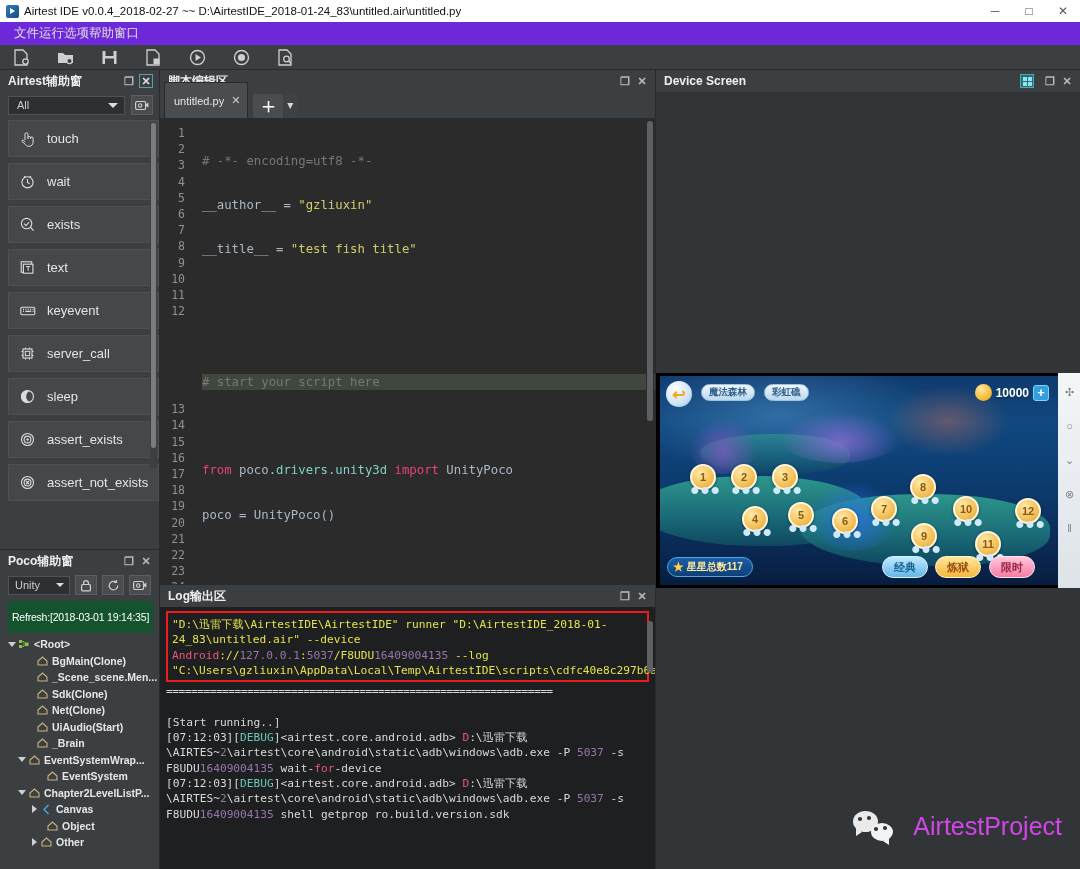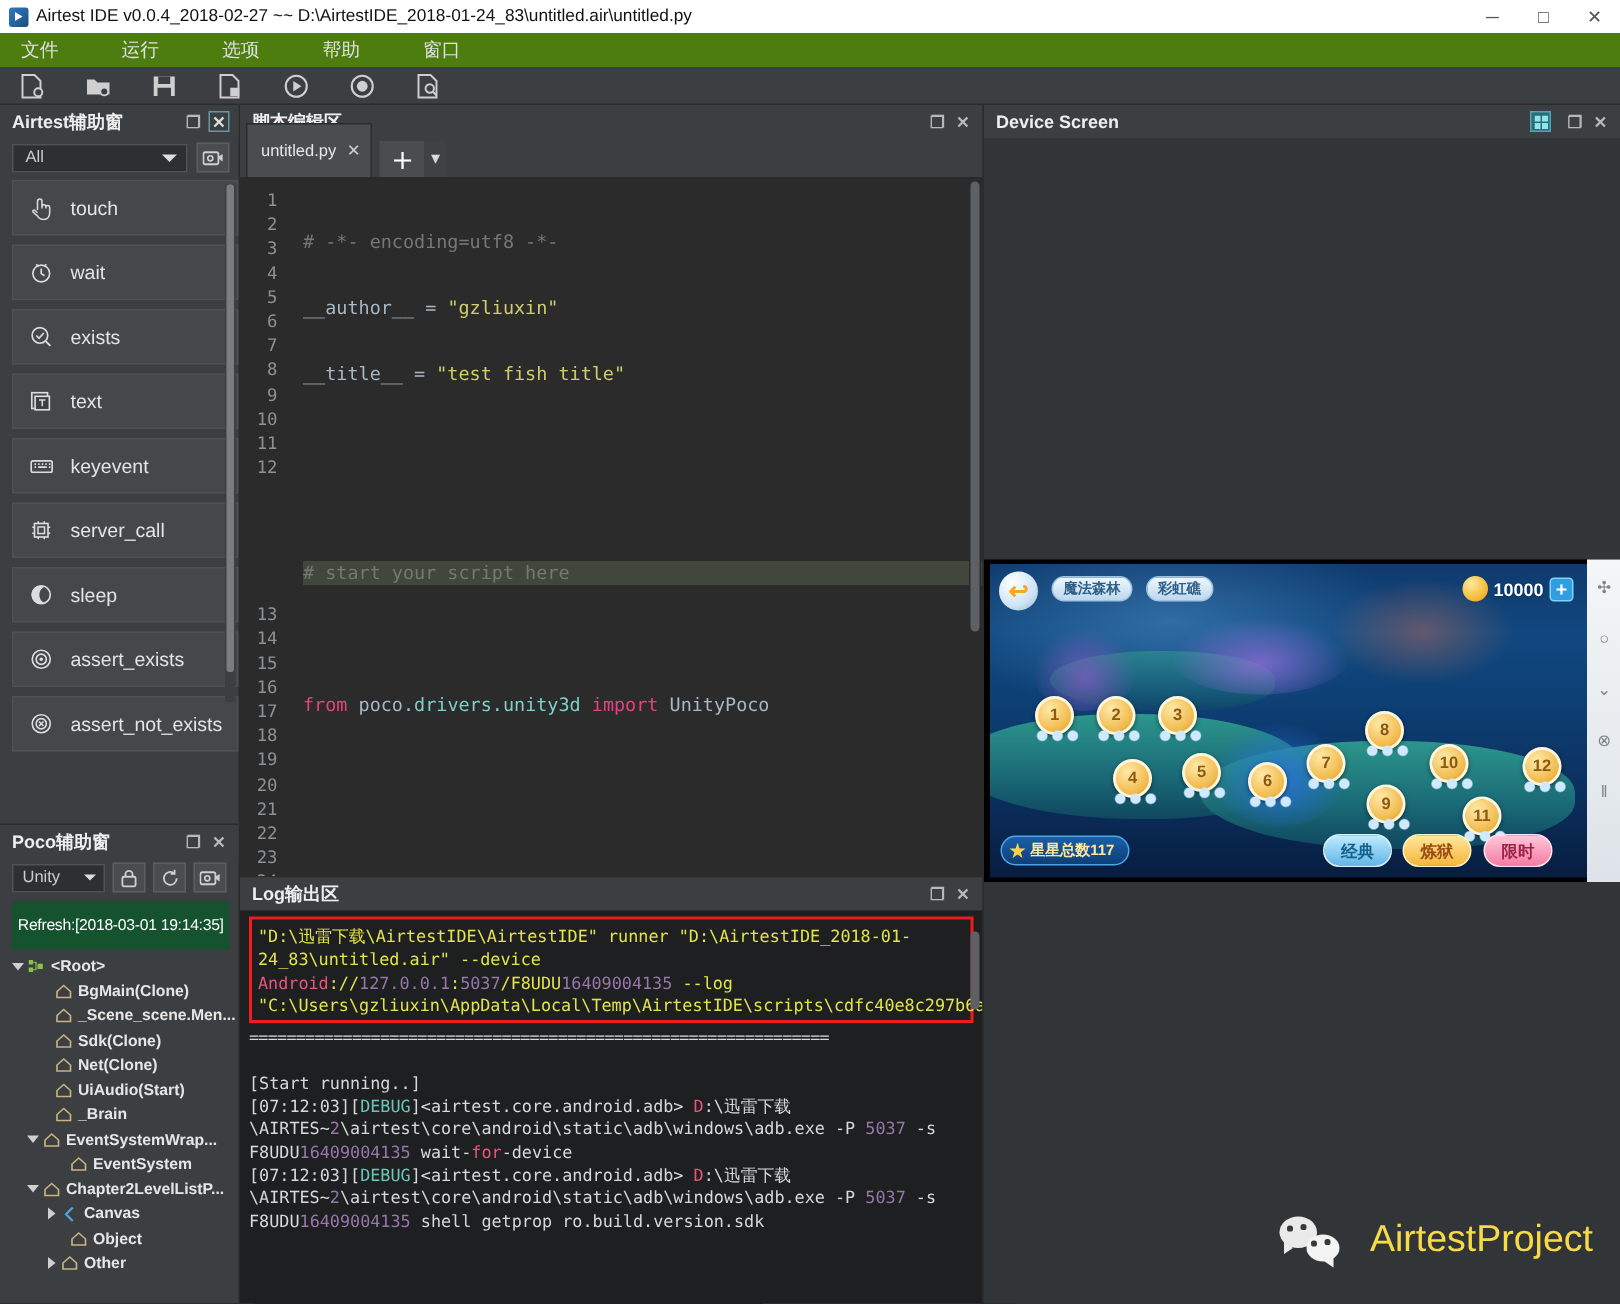--- a/index.html
+++ b/index.html
@@ -27,22 +27,22 @@
     border-left:5px solid #fff; border-top:3px solid transparent; border-bottom:3px solid transparent;
   }
   .win-ctrls { position:absolute; right:0; top:0; height:22px; display:flex; }
   .win-ctrls div {
     width: 34px; height: 22px; display:flex; align-items:center; justify-content:center;
     color:#555; font-size: 12px;
   }
 
   
   .menubar {
-    height: 23px; background: #4d7c0f; display:flex; align-items:center;
-    padding-left: 14px; gap: 42px; font-size: 12.5px; color: #e0e0e0;
+    height: 23px; background: #6d28d9; display:flex; align-items:center;
+    padding-left: 14px; font-size: 12.5px; color: #e0e0e0;
   }
   .menubar span { cursor: default; }
 
   
   .toolbar {
     height: 25px; background: #3c3f41; display:flex; align-items:center;
     padding-left: 12px; gap: 26px; border-bottom: 1px solid #2b2b2b;
   }
   .tbtn { width: 18px; height: 18px; display:flex; align-items:center; justify-content:center; }
   .tbtn svg { display:block; }
@@ -231,21 +231,21 @@
   .dev-sidebar {
     position:absolute; right:0; top:0; width:23px; height:100%;
     background:linear-gradient(180deg,#f4f6f8,#dde3e8);
     display:flex; flex-direction:column; align-items:center; padding-top:14px; gap:23px;
   }
   .dev-sidebar .sbtn { color:#7b848b; font-size:11px; line-height:1; }
 
   
   .watermark {
     position:absolute; right:18px; bottom:28px; display:flex; align-items:center; gap:20px;
-    color:#fde047; font-size:25px; opacity:.97; pointer-events:none;
+    color:#d946ef; font-size:25px; opacity:.97; pointer-events:none;
   }
   .wx { position:relative; width:40px; height:30px; flex:none; }
   .wx .b1 { position:absolute; left:0; top:0; width:25px; height:21px; background:#f0f0f0; border-radius:50%; }
   .wx .b1:after { content:""; position:absolute; left:3px; bottom:-4px; border-left:6px solid #f0f0f0;
                   border-top:5px solid transparent; border-bottom:4px solid transparent; }
   .wx .b2 { position:absolute; right:0; bottom:0; width:22px; height:18px; background:#fafafa; border-radius:50%; }
   .wx .b2:after { content:""; position:absolute; right:4px; bottom:-4px; border-right:6px solid #fafafa;
                   border-top:5px solid transparent; border-bottom:4px solid transparent; }
   .wx .d { position:absolute; width:3.5px; height:3.5px; background:#3a3a3a; border-radius:50%; }
 </style>
@@ -652,20 +652,21 @@
 
       <div class="code">
         <div class="ln"><span class="cmt">#</span><span class="cmt"> -*- encoding=utf8 -*-</span></div>
         <div class="ln"><span class="def">__author__ = </span><span class="str">"gzliuxin"</span></div>
         <div class="ln"><span class="def">__title__ = </span><span class="str">"test fish title"</span></div>
         <div class="ln">&nbsp;</div>
         <div class="ln">&nbsp;</div>
         <div class="ln hl"><span class="cmt"># start your script here</span></div>
         <div class="ln">&nbsp;</div>
         <div class="ln"><span class="kw2">from</span><span class="def"> poco</span><span class="fn">.drivers.unity3d</span><span class="def"> </span><span class="kw2">import</span><span class="def"> UnityPoco</span></div>
+        <div class="ln"><span class="def">poco = UnityPoco()</span></div>
         <div class="ln">&nbsp;</div>
         
         
         
         
         
         
         
         
         

